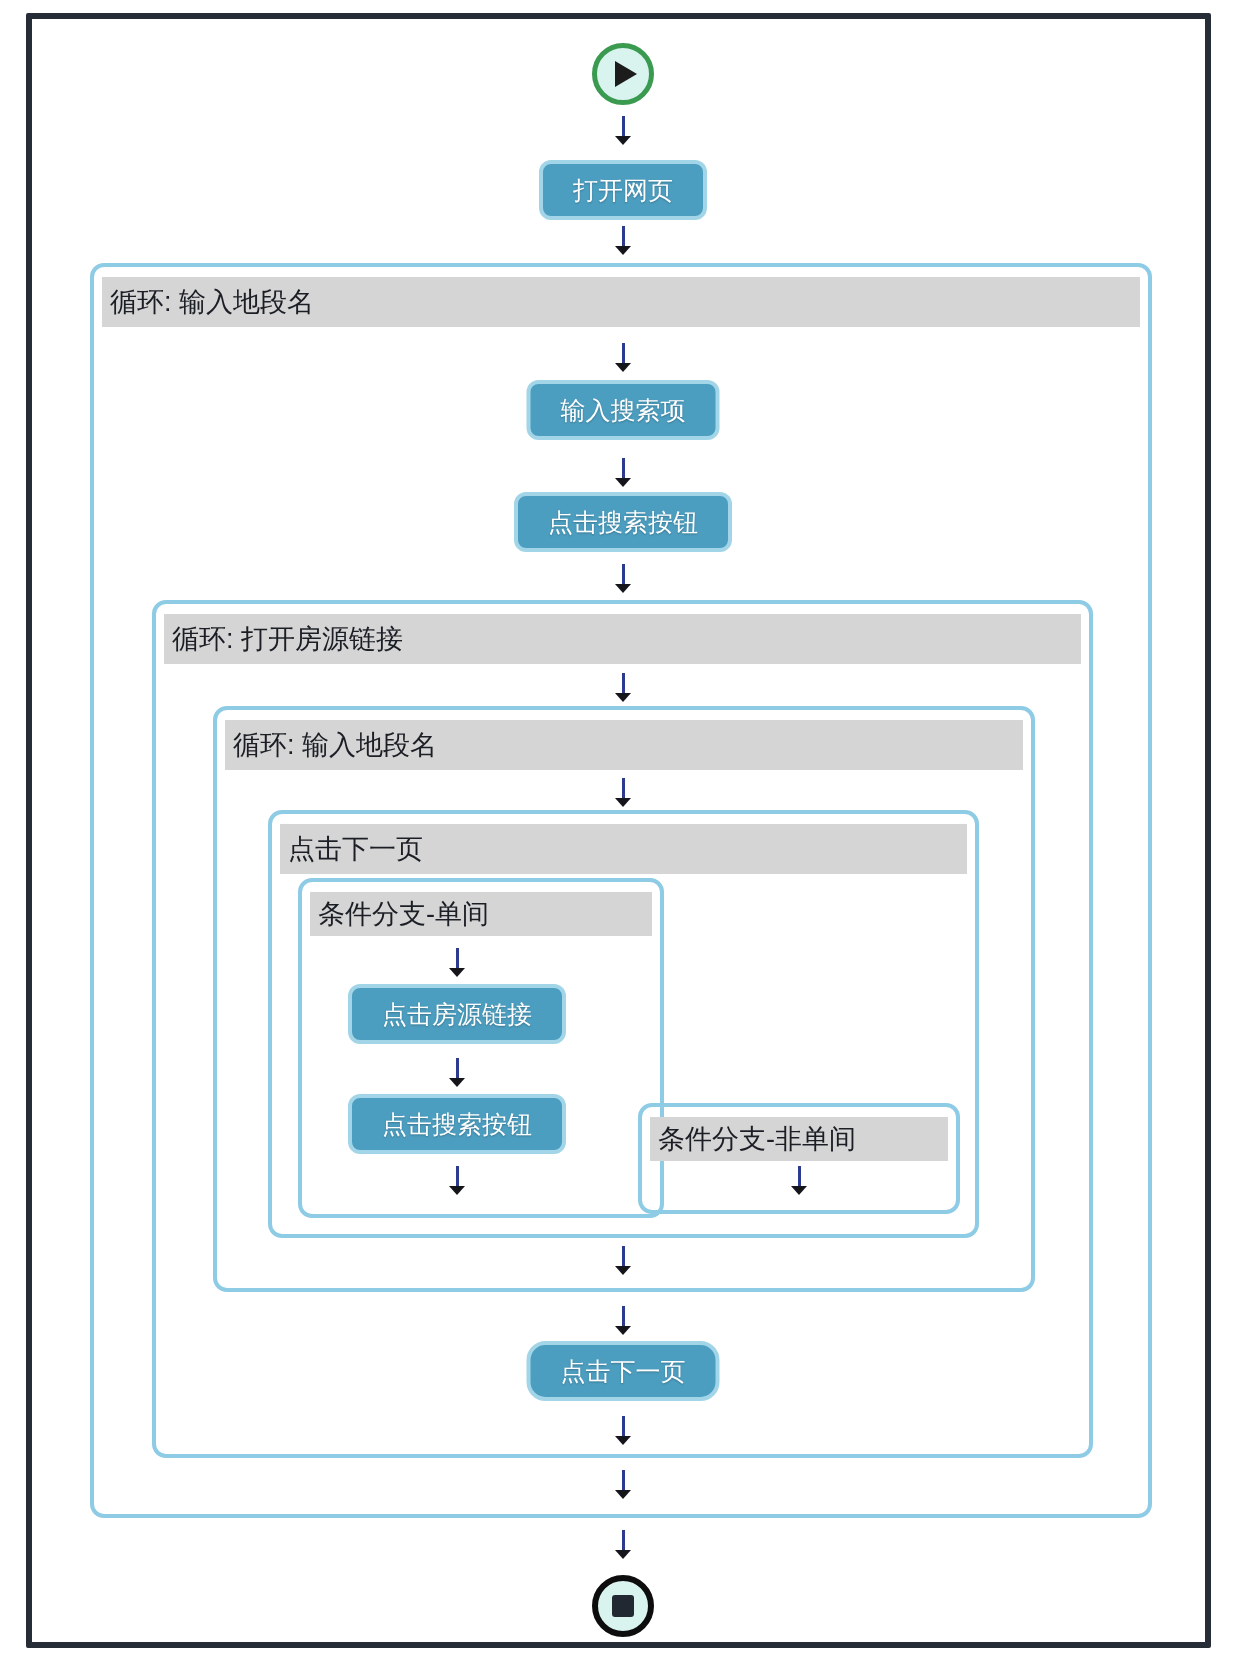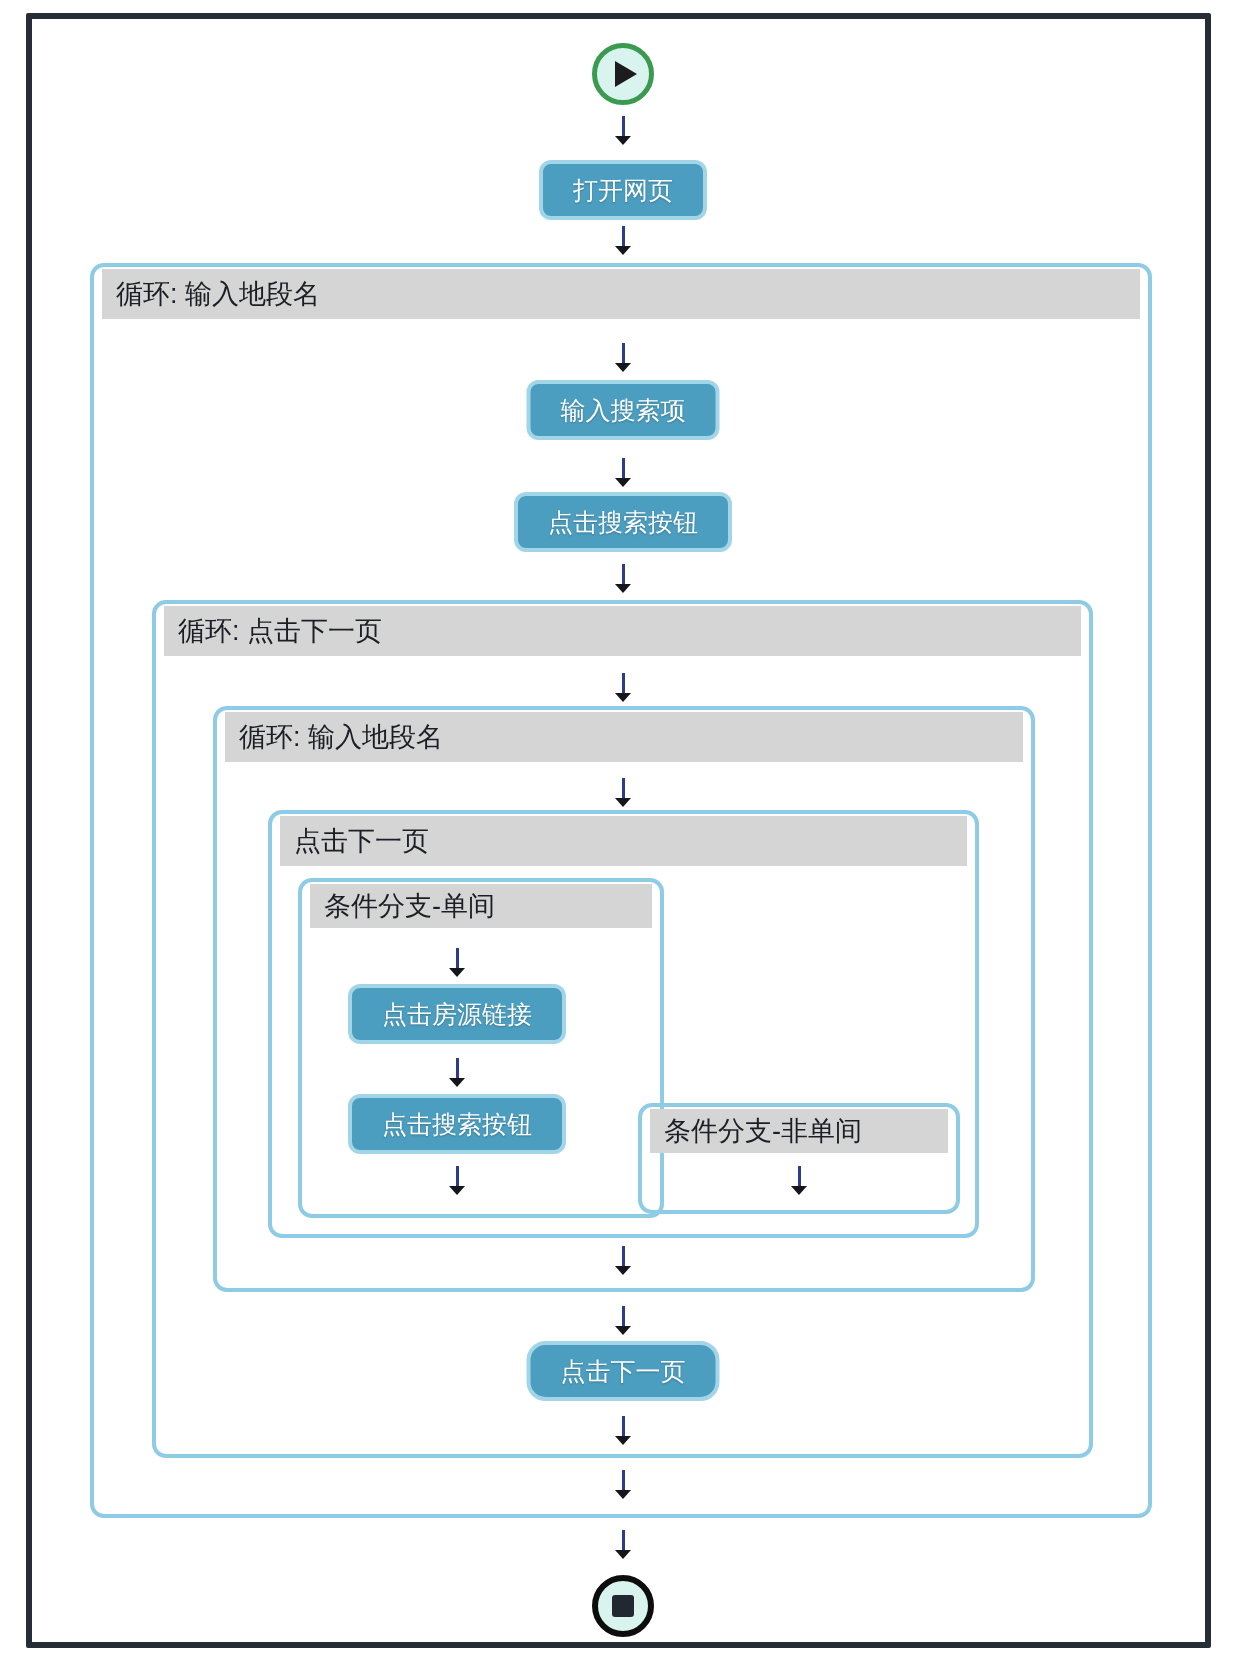--- a/index.html
+++ b/index.html
@@ -9,23 +9,23 @@
   }
   .frame{
     position:absolute;left:26px;top:13px;width:1185px;height:1635px;
     border:6px solid var(--frame-border,#262d36);box-sizing:border-box;border-radius:2px;
   }
   .loop-box{
     position:absolute;border:4px solid var(--loop-border,#8ecbe5);
     border-radius:14px;box-sizing:border-box;background:transparent;
   }
   .hdr{
-    position:absolute;left:8px;right:8px;top:2px;height:50px;
+    position:absolute;left:8px;right:8px;top:10px;height:50px;
     background:var(--header-bg,#d5d5d5);color:var(--header-text,#1b1e24);
-    font-size:27px;line-height:50px;padding-left:14px;box-sizing:border-box;
+    font-size:27px;line-height:50px;padding-left:8px;box-sizing:border-box;
     white-space:nowrap;overflow:hidden;
   }
   .hdr-sm{height:44px;line-height:44px;}
   .btn{
     position:absolute;transform:translateX(-50%);
     background:var(--button-bg,#4c9ec0);border:4px solid var(--button-border,#a2d5e7);
     border-radius:12px;color:var(--button-text,#ffffff);
     font-size:25px;line-height:52px;padding:0 30px;white-space:nowrap;text-align:center;
     text-shadow:0 1px 2px rgba(0,0,0,0.25);cursor:pointer;
   }
@@ -56,21 +56,21 @@
 
 <div class="canvas">
 
   <div class="frame"></div>
 
   <div class="loop-box" style="left:90px;top:263px;width:1062px;height:1255px;">
     <div class="hdr">循环: 输入地段名</div>
   </div>
 
   <div class="loop-box" style="left:152px;top:600px;width:941px;height:858px;">
-    <div class="hdr">循环: 点击下一页</div>
+    <div class="hdr">循环: 打开房源链接</div>
   </div>
 
   <div class="loop-box" style="left:213px;top:706px;width:822px;height:586px;">
     <div class="hdr">循环: 输入地段名</div>
   </div>
 
   <div class="loop-box" style="left:268px;top:810px;width:711px;height:428px;">
     <div class="hdr">点击下一页</div>
   </div>
 

